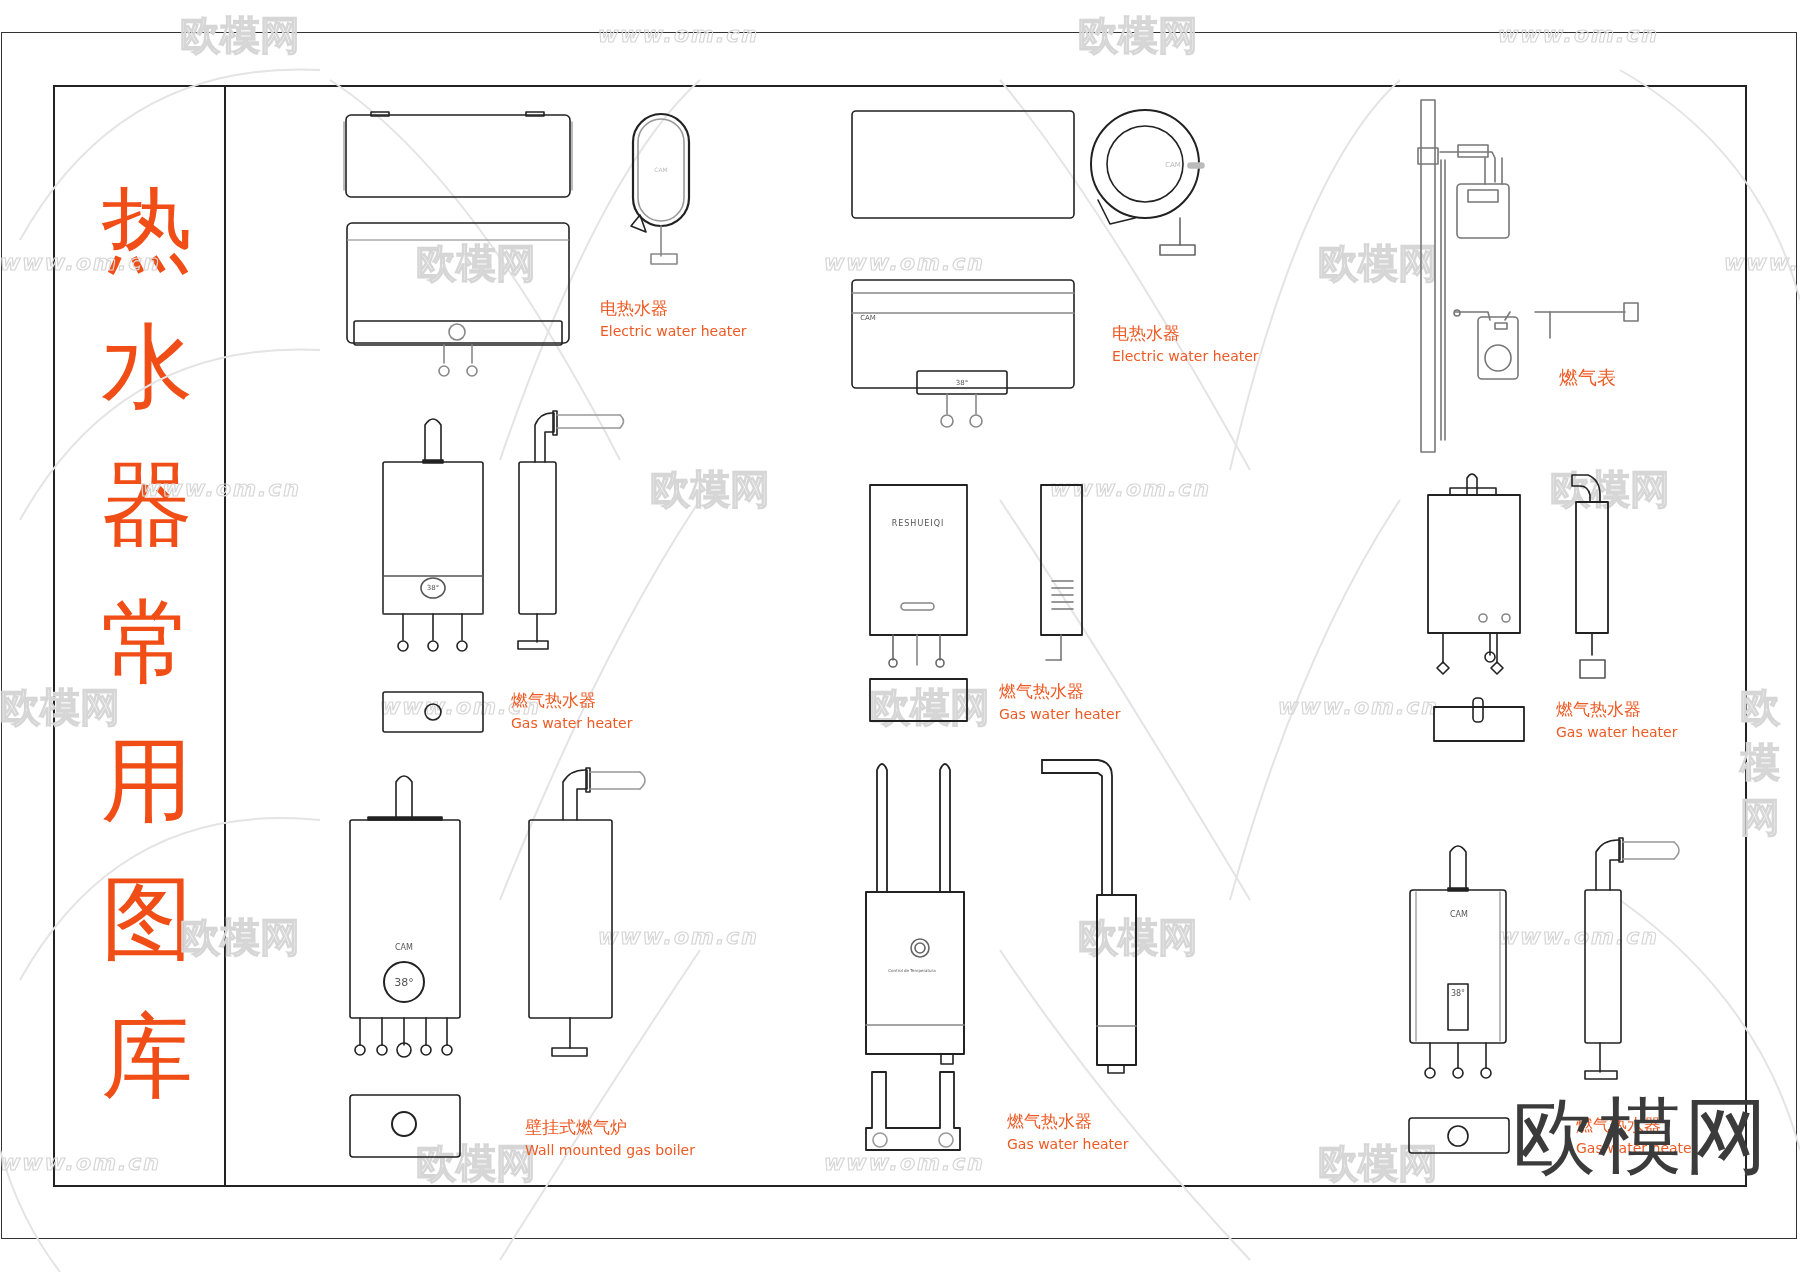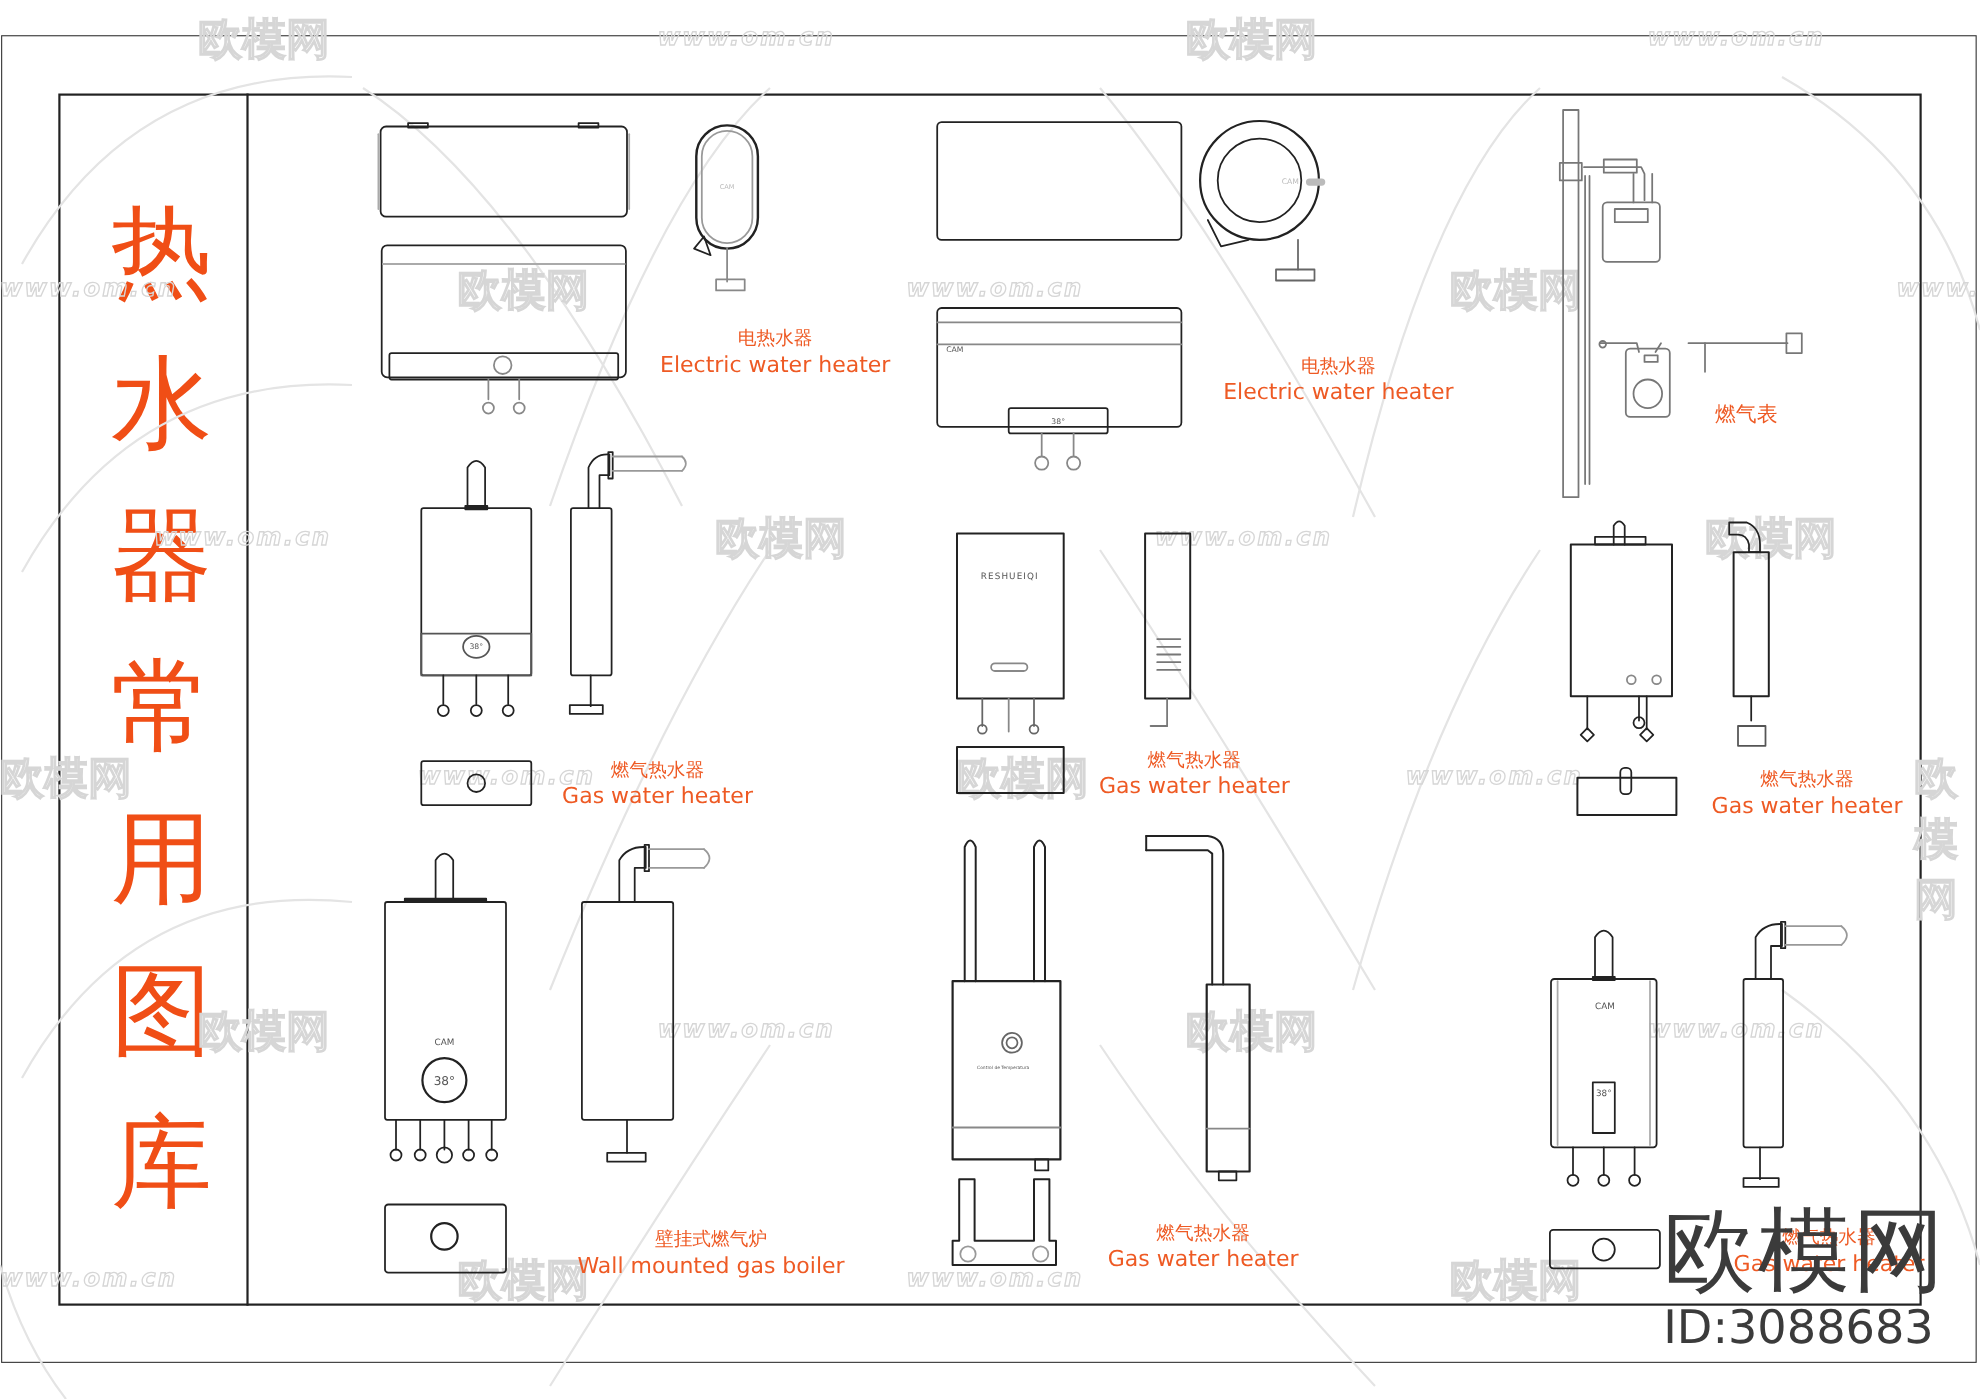--- a/index.html
+++ b/index.html
@@ -3,22 +3,22 @@
   <meta charset="utf-8">
   <style>
     html, body { margin:0; padding:0; background:#ffffff; }
     body { width:1800px; height:1272px; position:relative; overflow:hidden; font-family:"DejaVu Sans", sans-serif; }
     .frame-outer { position:absolute; left:1px; top:32px; width:1796px; height:1207px; border:1.5px solid #333; box-sizing:border-box; }
     .frame-inner { position:absolute; left:53px; top:85px; width:1694px; height:1102px; border:2px solid #222; box-sizing:border-box; }
     .divider { position:absolute; left:224px; top:85px; width:2px; height:1102px; background:#222; }
     .title-col { position:absolute; left:92px; top:160px; width:110px; display:flex; flex-direction:column; align-items:center; }
     .title-char { font-family:"DejaVu Sans", sans-serif; font-weight:200; font-size:92px; line-height:138px; color:#f04e16; -webkit-text-stroke:0; }
     .label { position:absolute; color:#ee5a24; font-family:"DejaVu Sans", sans-serif; }
-    .label .zh { font-size:17px; line-height:22px; display:block;text-align:center; }
-    .label .en { font-size:20px; line-height:24px; display:block; }
+    .label .zh { font-size:17px; line-height:22px; display:block; }
+    .label .en { font-size:14px; line-height:24px; display:block; }
     svg.draw { position:absolute; left:0; top:0; width:1800px; height:1272px; }
     .draw * { vector-effect:non-scaling-stroke; }
     .wm-text { position:absolute; color:rgba(0,0,0,0); -webkit-text-stroke:1.2px #d6d6d6; font-family:"DejaVu Sans", sans-serif; font-weight:bold; pointer-events:none; }
     .wm-site { font-size:22px; letter-spacing:2px;font-style:italic; }
     .wm-logo { font-size:40px; }
     .brand { position:absolute; left:1512px; top:1090px; color:#3b3b3b; font-family:"DejaVu Sans", sans-serif; }
     .brand .name { font-size:84px; line-height:92px; display:block; font-weight:500; letter-spacing:2px; }
     .brand .id { font-size:42px; line-height:50px; display:block; }
   </style>
 </head>
@@ -362,14 +362,13 @@
   <span class="zh">燃气热水器</span>
   <span class="en">Gas water heater</span>
 </div>
 <div class="label" style="left:1576px; top:1114px;">
   <span class="zh">燃气热水器</span>
   <span class="en">Gas water heater</span>
 </div>
 
 <div class="brand">
   <span class="name">欧模网</span>
-  <span class="id">ID:3088683</span>
 </div>
 
 </body></html>

